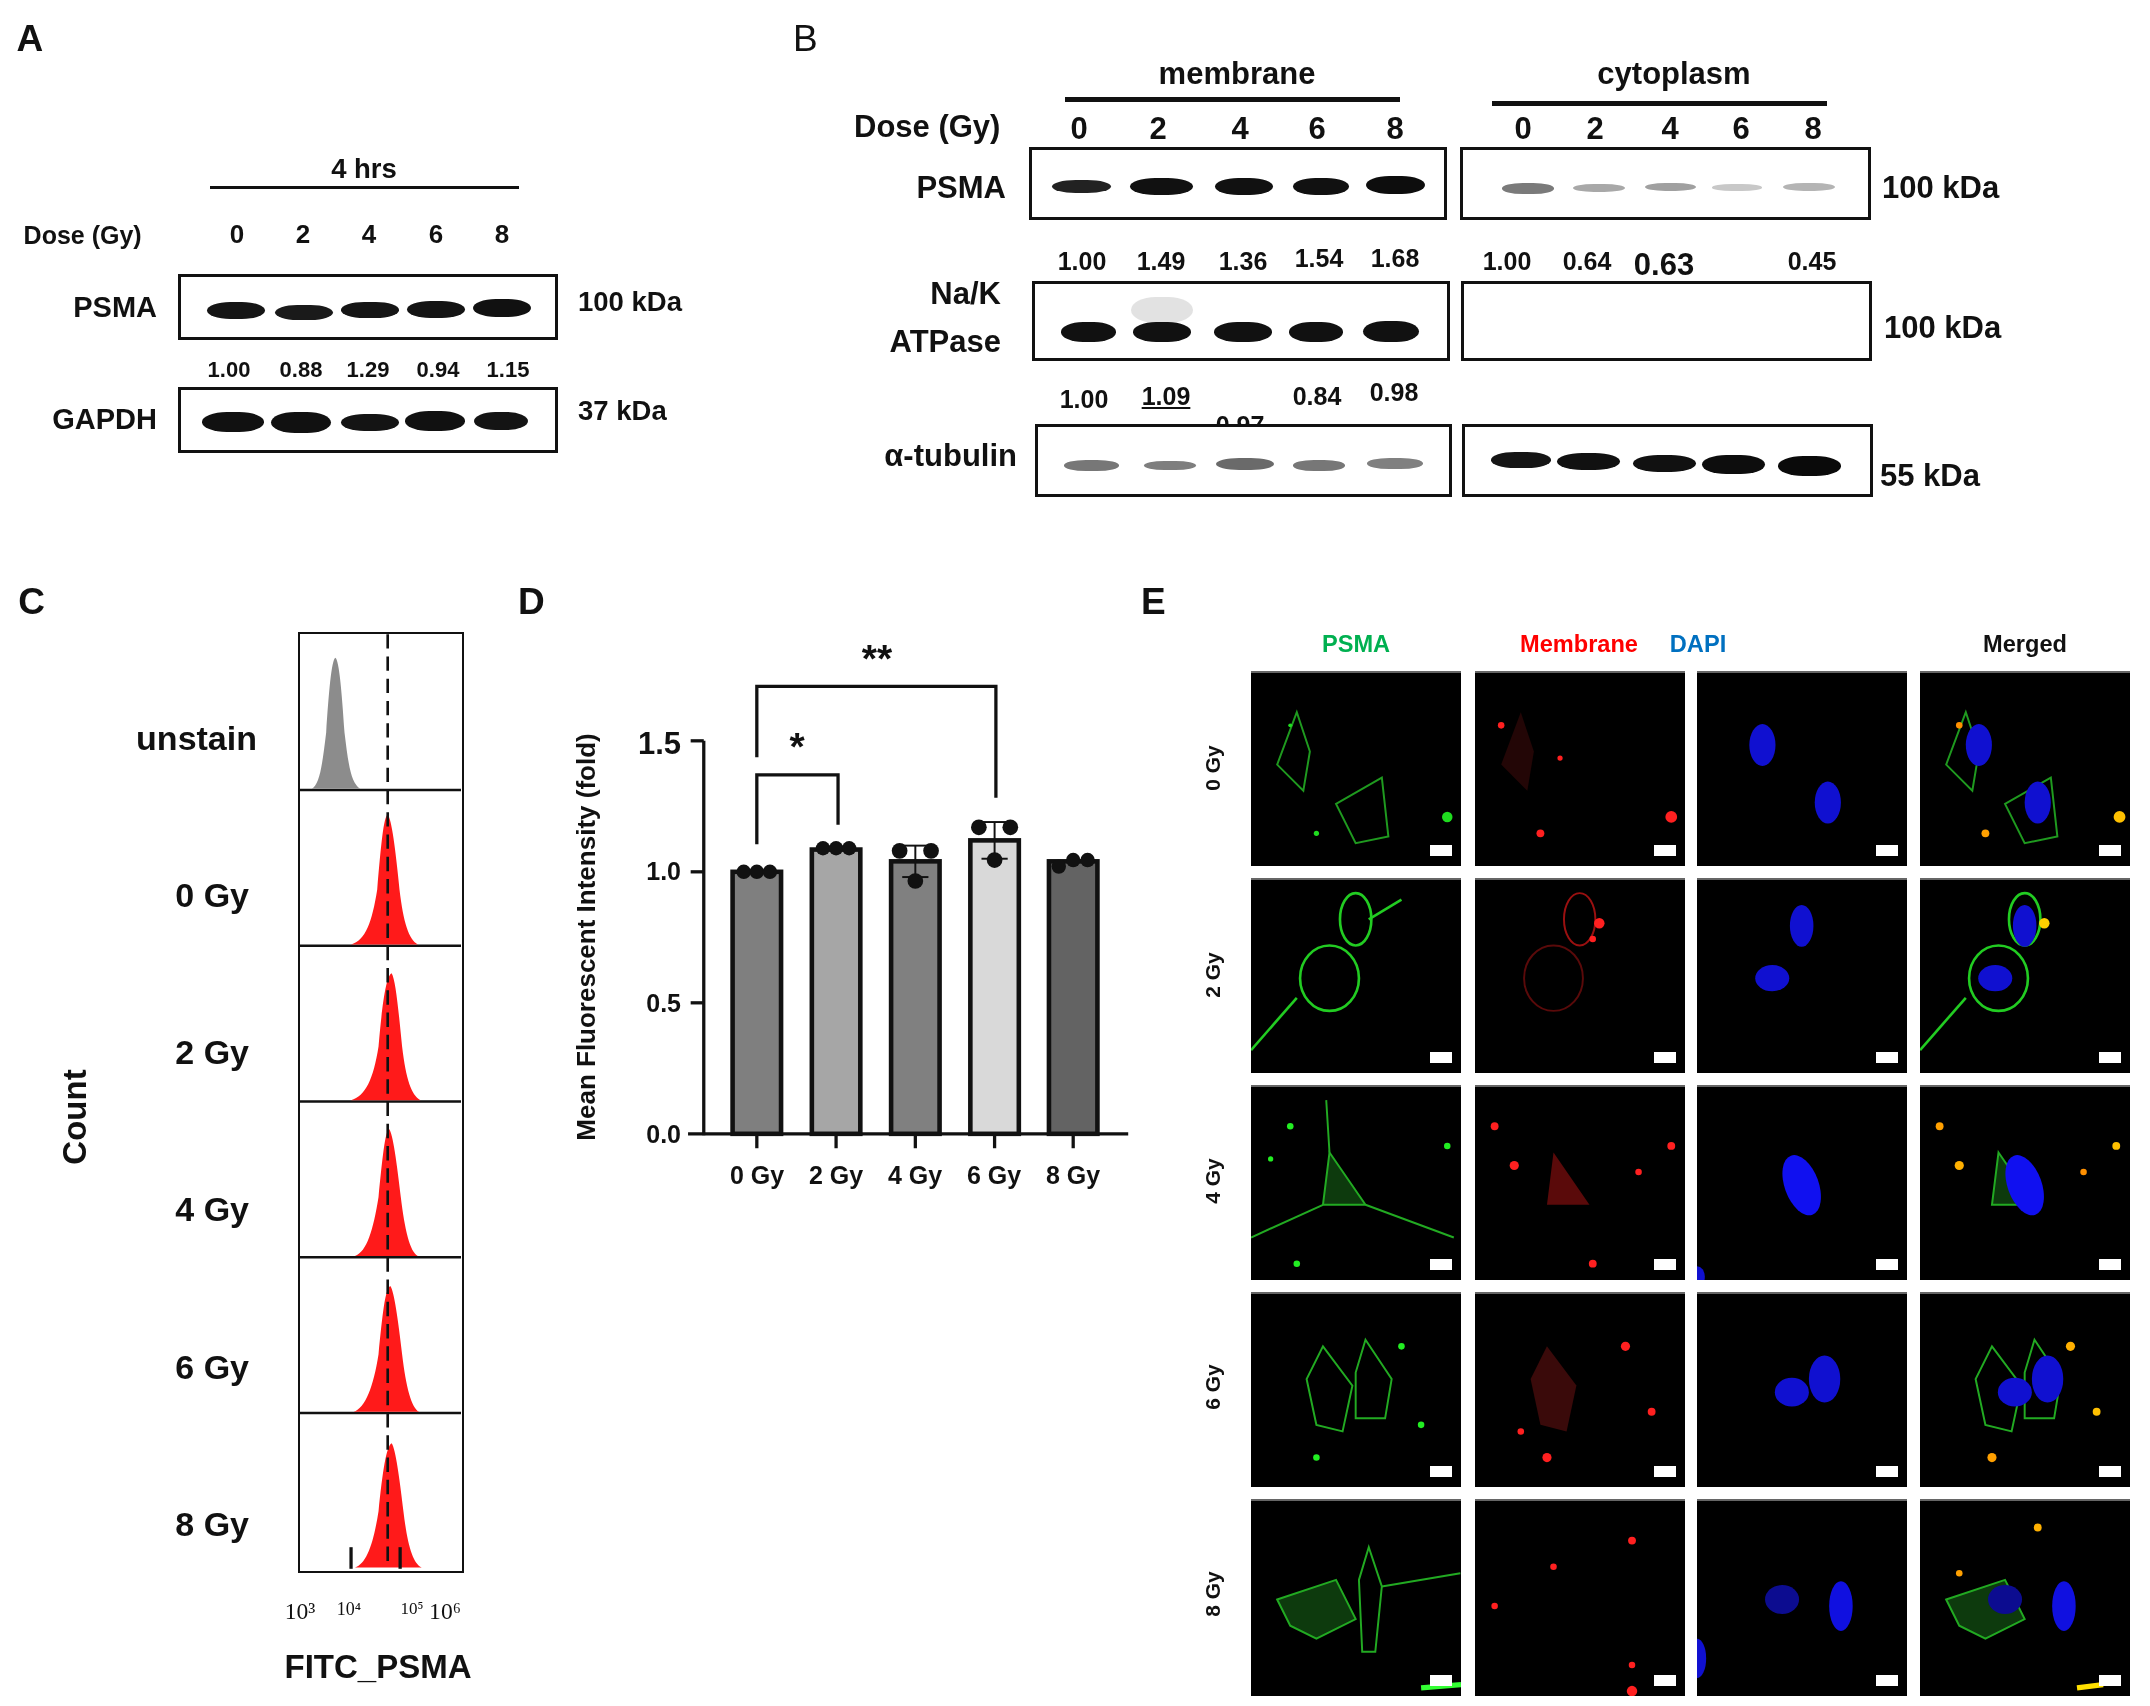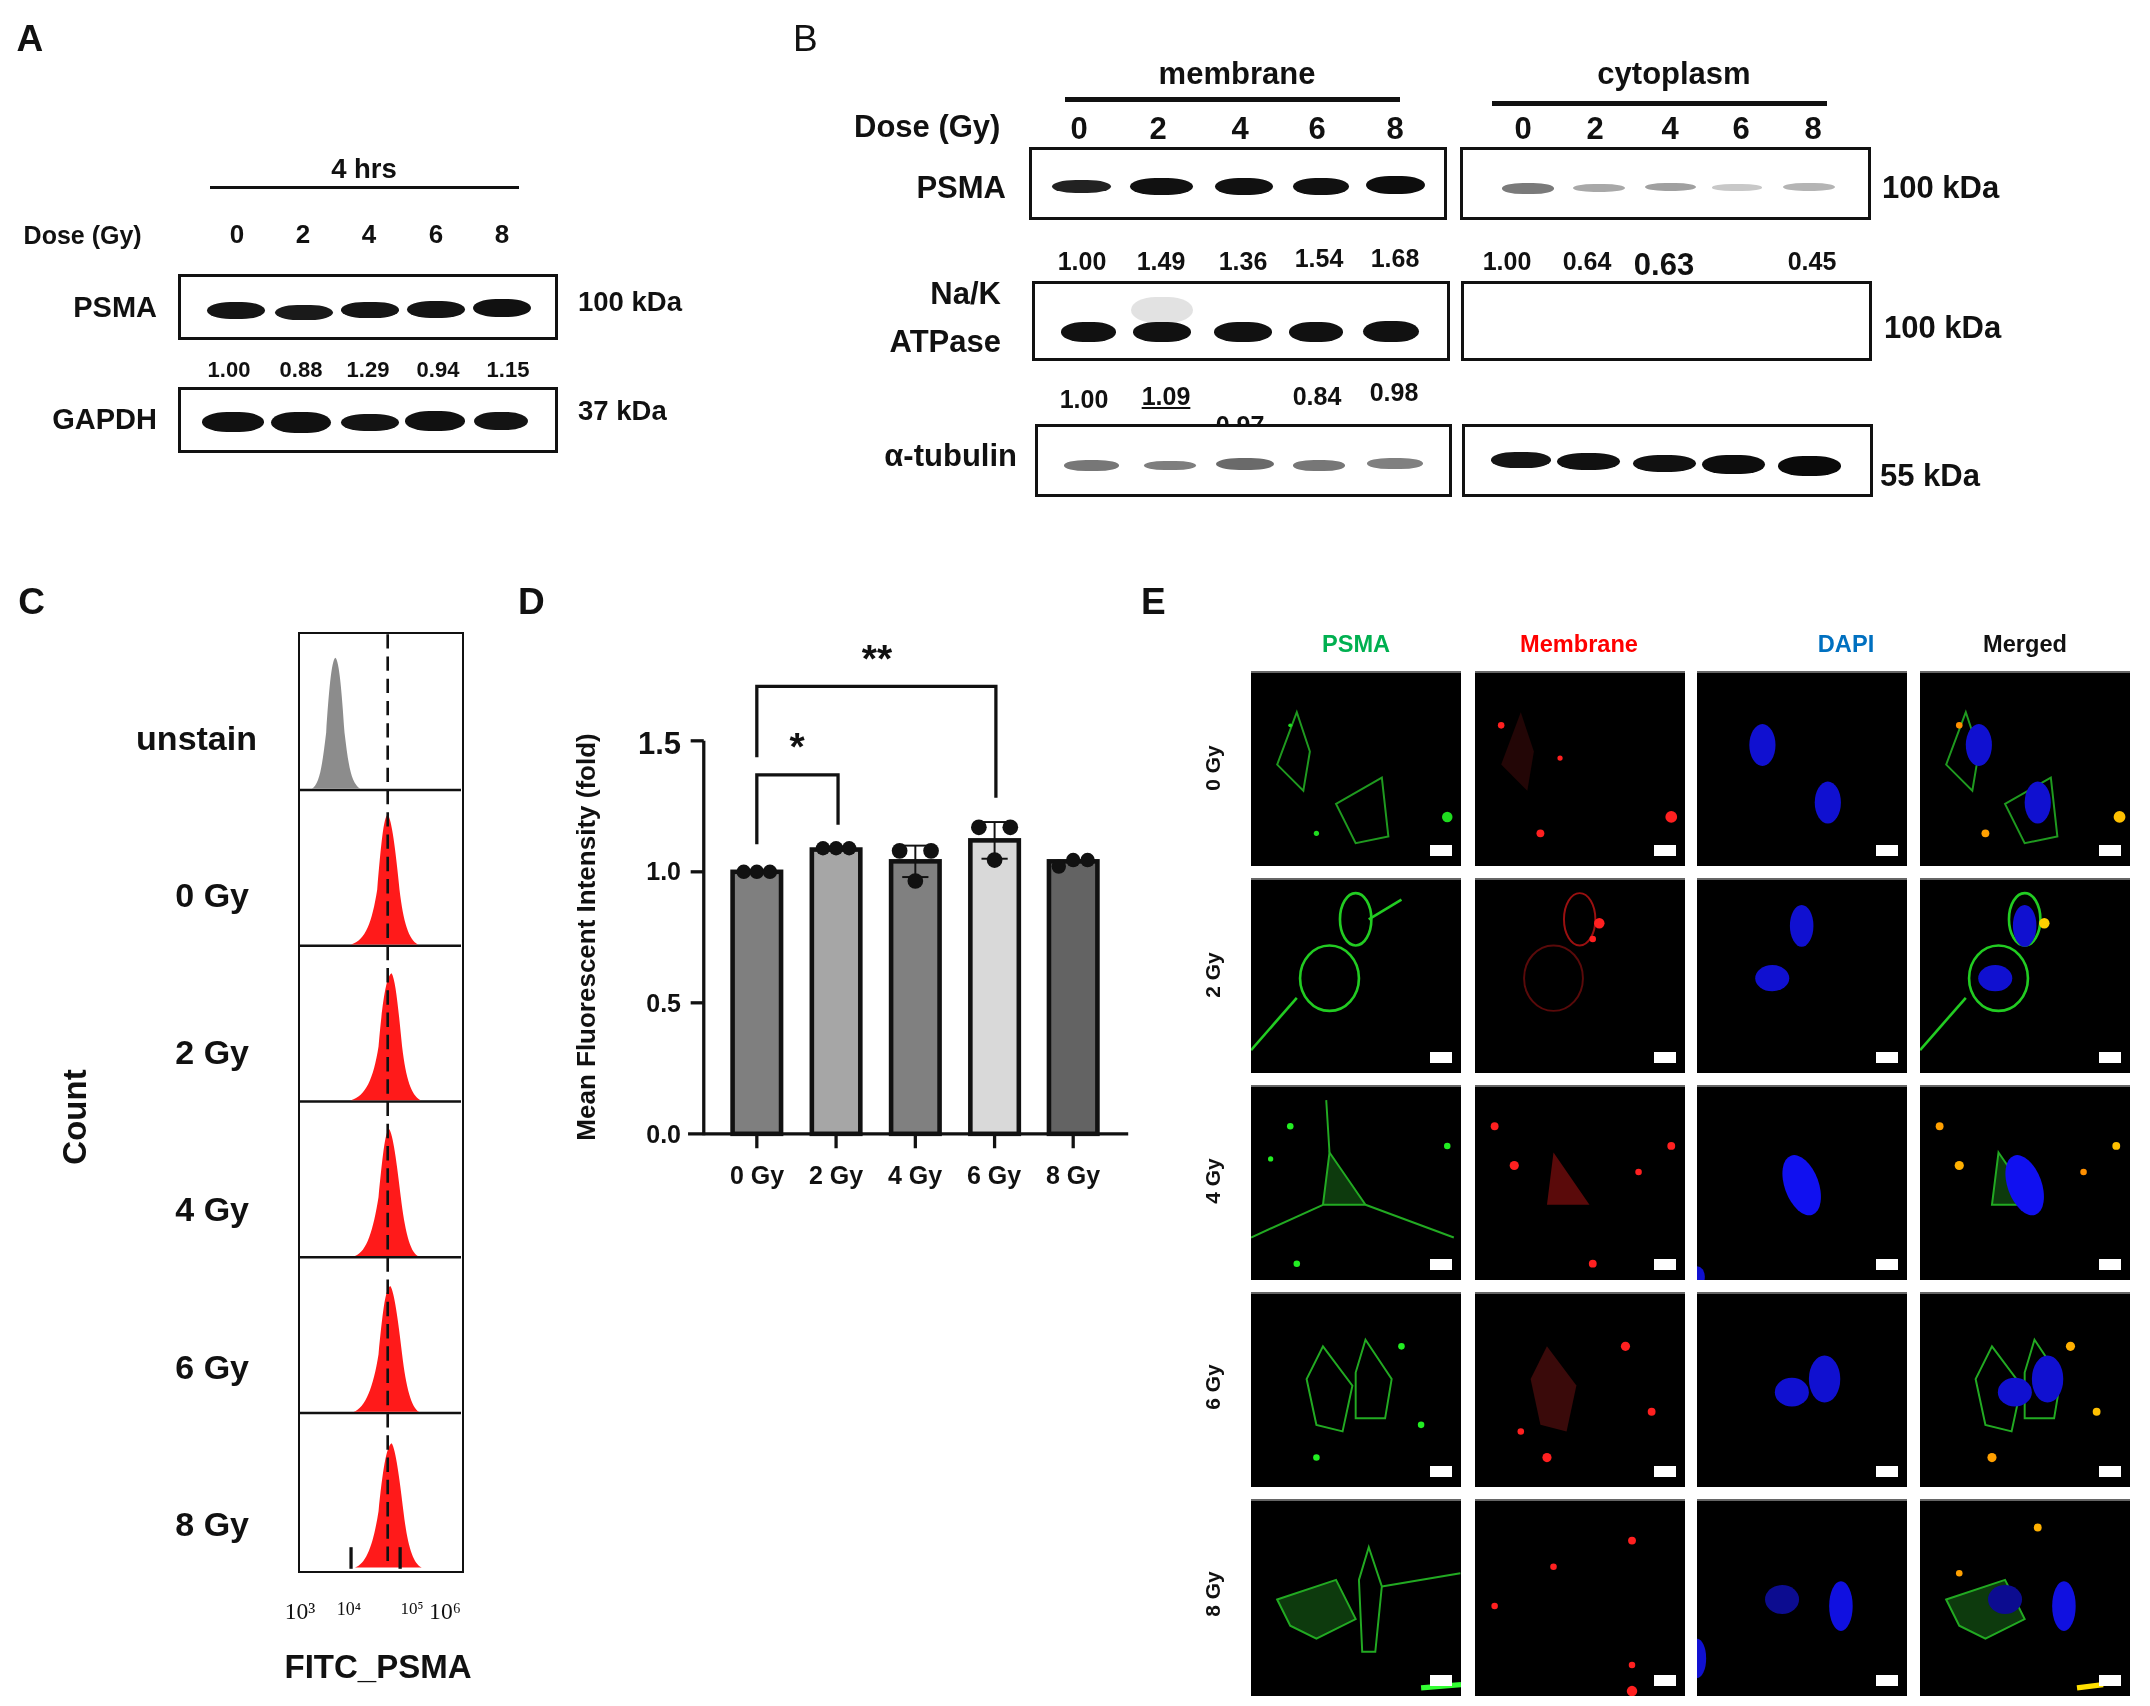--- a/index.html
+++ b/index.html
@@ -249,21 +249,21 @@
 
   <div class="txt ctr" style="left:797px;top:727px;font-size:39px;">*</div>
   <div class="txt ctr" style="left:877px;top:639px;font-size:39px;">**</div>
 </div>
 
 <div>
   <div class="plabel" style="left:1141px;top:583px;">E</div>
 
   <div class="txt ctr" style="left:1356px;top:633px;font-size:23.6px;color:#00b050;">PSMA</div>
   <div class="txt ctr" style="left:1579px;top:633px;font-size:23.6px;color:#ff0000;">Membrane</div>
-  <div class="txt ctr" style="left:1846px;top:633px;font-size:23.6px;color:#0070c0;">DAPI</div>
+  <div class="txt ctr" style="left:1698px;top:633px;font-size:23.6px;color:#0070c0;">DAPI</div>
   <div class="txt ctr" style="left:2025px;top:633px;font-size:23.6px;color:#111;">Merged</div>
 
   <div class="rot" style="left:1213px;top:768px;font-size:21px;">0 Gy</div>
   <div class="rot" style="left:1213px;top:975px;font-size:21px;">2 Gy</div>
   <div class="rot" style="left:1213px;top:1181px;font-size:21px;">4 Gy</div>
   <div class="rot" style="left:1213px;top:1387px;font-size:21px;">6 Gy</div>
   <div class="rot" style="left:1213px;top:1594px;font-size:21px;">8 Gy</div>
 
   <div class="micro" style="left:1251px;top:671px;width:210px;height:195px;">
     <svg width="210" height="195" viewBox="0 0 321 298">

